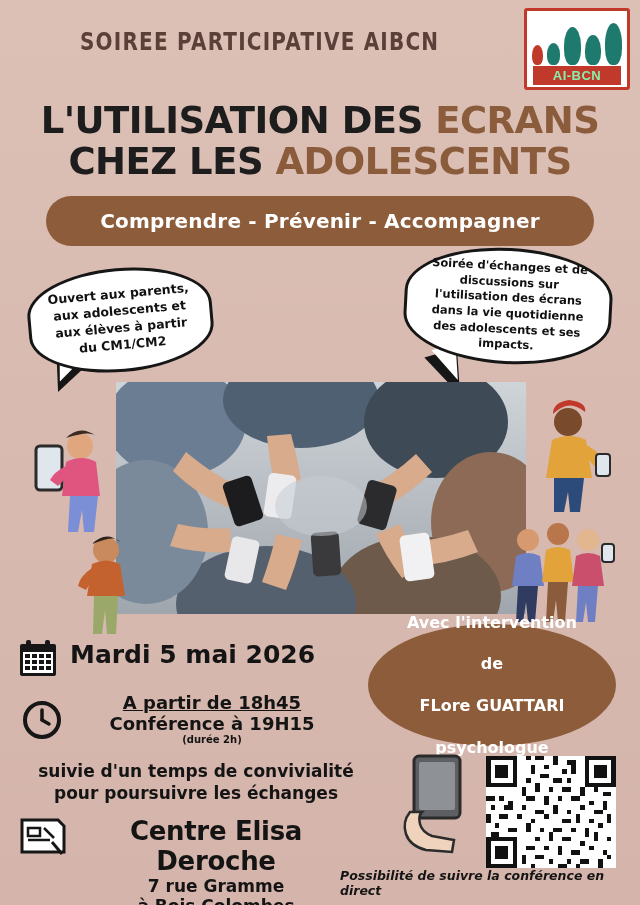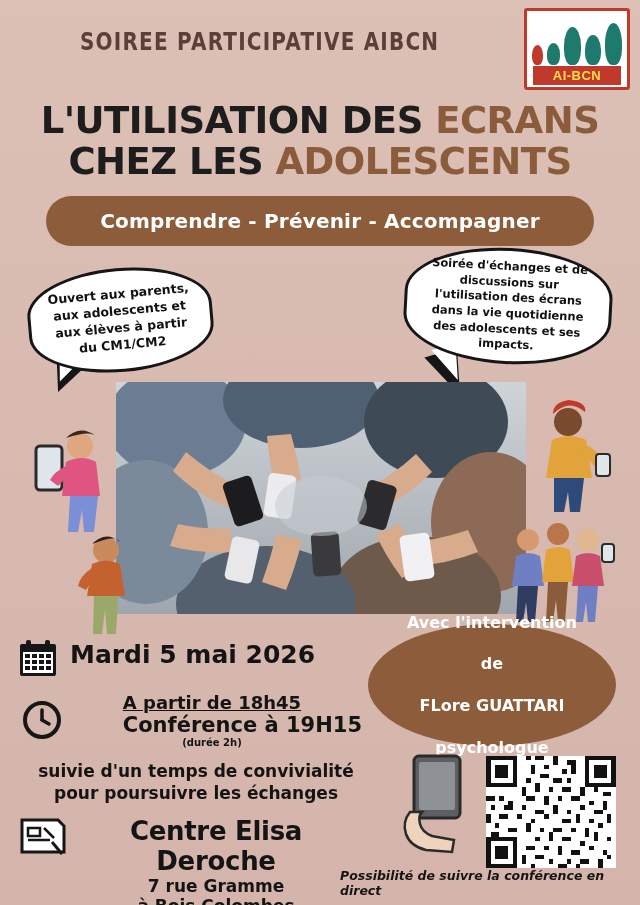--- a/index.html
+++ b/index.html
@@ -39,21 +39,21 @@
   .fig.a { width: 13px; height: 22px; }
   .fig.b { width: 17px; height: 38px; }
   .fig.c { width: 16px; height: 30px; }
   .fig.d { width: 17px; height: 42px; background: #1f7a6e; }
   .fig.e { width: 11px; height: 20px; background: #c0392b; }
   .logo-label {
     position: absolute;
     bottom: 2px; left: 0; right: 0;
     text-align: center;
     background: #c0392b;
-    color: #fde047;
+    color: #86efac;
     font-weight: bold;
     font-size: 13px;
     letter-spacing: 0.5px;
     padding: 2px 0;
     margin: 0 6px;
   }
 
   
   .kicker {
     position: absolute;
@@ -211,21 +211,21 @@
   }
   .time-block {
     position: absolute;
     top: 692px; left: 62px;
     width: 300px;
     text-align: center;
     font-family: "DejaVu Sans", sans-serif;
     color: #141414;
   }
   .time-block .l1 { font-size: 18px; font-weight: 600; text-decoration: underline; }
-  .time-block .l2 { font-size: 21px; font-weight: 600; text-align: right; }
+  .time-block .l2 { font-size: 18px; font-weight: 600; }
   .time-block .l3 { font-size: 10px; font-weight: 600; }
   .convivial {
     position: absolute;
     top: 760px; left: 20px;
     width: 352px;
     text-align: center;
     font-family: "DejaVu Sans", sans-serif;
     font-size: 17px;
     font-weight: 600;
     line-height: 1.3;

